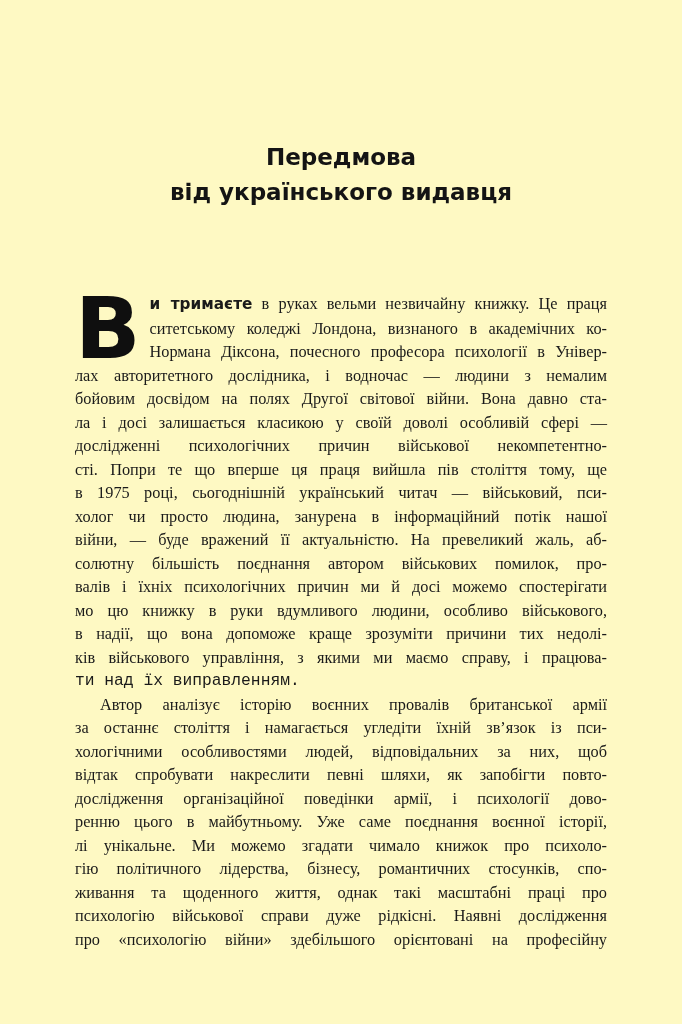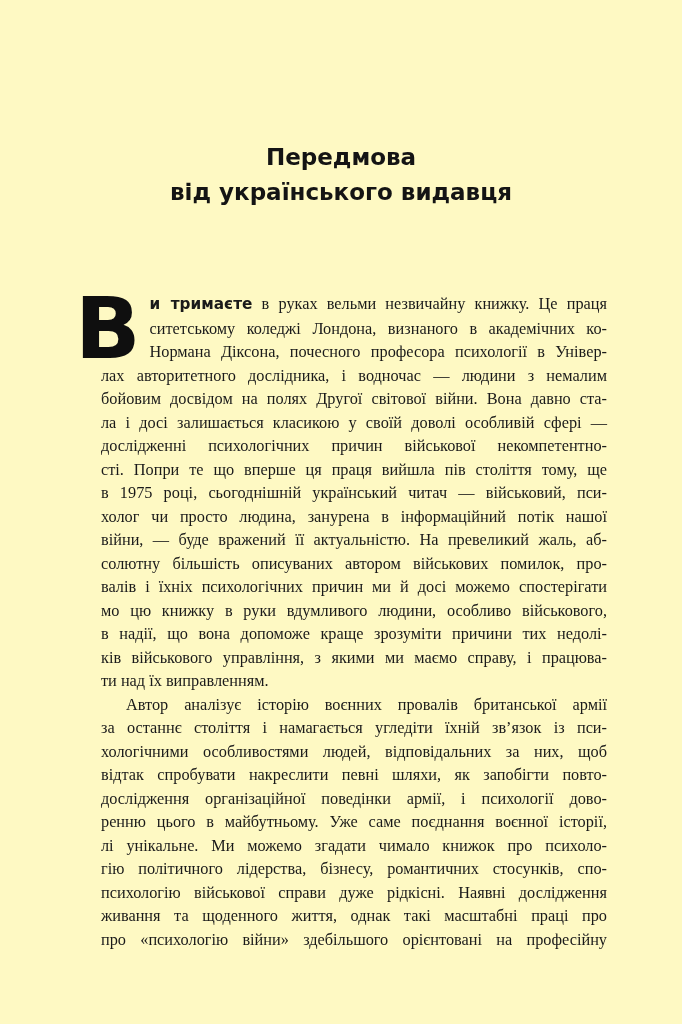--- a/index.html
+++ b/index.html
@@ -31,24 +31,24 @@
     margin: 82px 75px 0 75px;
     font-family: "Liberation Serif", serif;
     font-size: 16.3px;
     line-height: 23.5px;
     color: #1a1a1a;
   }
   .para { margin: 0; }
   .tline {
     text-align: justify;
     text-align-last: justify;
-    margin-left: 26px;
   }
   .tline-last {
     text-align-last: left;
+    font-family: Liberation Mono, monospace;
   }
   .dropcap {
     float: left;
     font-family: "DejaVu Sans", sans-serif;
     font-weight: 700;
     font-size: 86px;
     line-height: 70px;
     height: 70.5px;
     margin: 1px 9px 0 0;
     color: #0f0f0f;
@@ -82,41 +82,41 @@
           <div class="tline">ситетському коледжі Лондона, визнаного в академічних ко-</div>
           <div class="tline">Нормана Діксона, почесного професора психології в Універ-</div>
           <div class="tline">лах авторитетного дослідника, і водночас — людини з немалим</div>
           <div class="tline">бойовим досвідом на полях Другої світової війни. Вона давно ста-</div>
           <div class="tline">ла і досі залишається класикою у своїй доволі особливій сфері —</div>
           <div class="tline">дослідженні психологічних причин військової некомпетентно-</div>
           <div class="tline">сті. Попри те що вперше ця праця вийшла пів століття тому, ще</div>
           <div class="tline">в 1975 році, сьогоднішній український читач — військовий, пси-</div>
           <div class="tline">холог чи просто людина, занурена в інформаційний потік нашої</div>
           <div class="tline">війни, — буде вражений її актуальністю. На превеликий жаль, аб-</div>
-          <div class="tline">солютну більшість описуваних автором військових помилок, про-</div>
+          <div class="tline">солютну більшість поєднання автором військових помилок, про-</div>
           <div class="tline">валів і їхніх психологічних причин ми й досі можемо спостерігати</div>
           <div class="tline">мо цю книжку в руки вдумливого людини, особливо військового,</div>
           <div class="tline">в надії, що вона допоможе краще зрозуміти причини тих недолі-</div>
           <div class="tline">ків військового управління, з якими ми маємо справу, і працюва-</div>
           <div class="tline tline-last">ти над їх виправленням.</div>
         </div>
       <div class="clear"></div>
     </div>
 
     <div class="para para2">
       <div>
           <div class="tline">Автор аналізує історію воєнних провалів британської армії</div>
           <div class="tline">за останнє століття і намагається угледіти їхній зв’язок із пси-</div>
           <div class="tline">хологічними особливостями людей, відповідальних за них, щоб</div>
           <div class="tline">відтак спробувати накреслити певні шляхи, як запобігти повто-</div>
           <div class="tline">дослідження організаційної поведінки армії, і психології дово-</div>
           <div class="tline">ренню цього в майбутньому. Уже саме поєднання воєнної історії,</div>
           <div class="tline">лі унікальне. Ми можемо згадати чимало книжок про психоло-</div>
           <div class="tline">гію політичного лідерства, бізнесу, романтичних стосунків, спо-</div>
+          <div class="tline">живання та щоденного життя, однак такі масштабні праці про</div>
           <div class="tline">психологію військової справи дуже рідкісні. Наявні дослідження</div>
-          <div class="tline">живання та щоденного життя, однак такі масштабні праці про</div>
           <div class="tline">про «психологію війни» здебільшого орієнтовані на професійну</div>
         </div>
     </div>
 
   </div>
 
 </div>
 
 </body></html>

